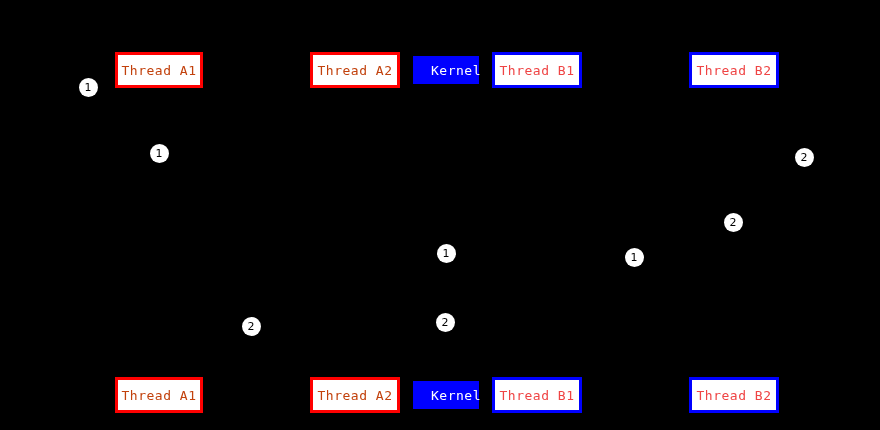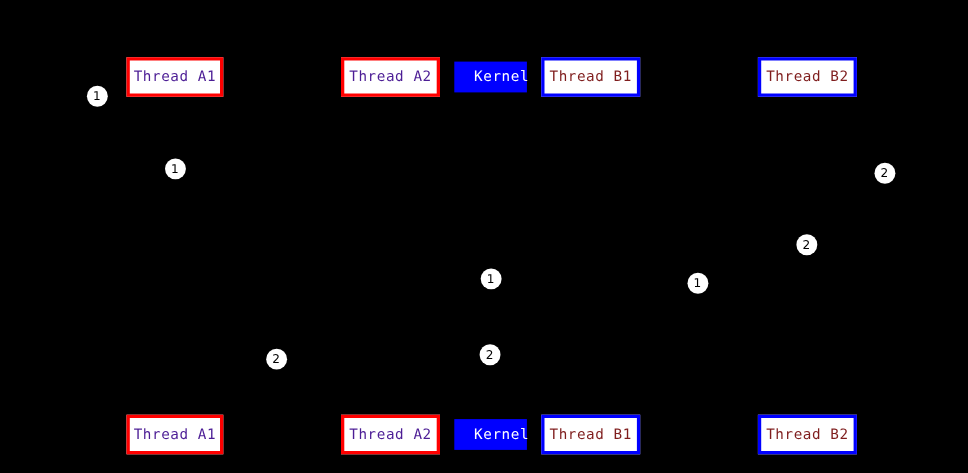--- a/index.html
+++ b/index.html
@@ -23,26 +23,26 @@
     justify-content: center;
     font-family: "DejaVu Sans Mono", "Liberation Mono", monospace;
     font-size: 13px;
     letter-spacing: 0.5px;
     white-space: nowrap;
     line-height: 1;
   }
   .participant.red {
     border: 3px solid #FF0000;
     background: #FFFFFF;
-    color: #4c1d95;
+    color: #c2410c;
   }
   .participant.blue {
     border: 3px solid #0000FF;
     background: #FFFFFF;
-    color: #7f1d1d;
+    color: #ef4444;
   }
   .participant.filled-blue {
     border: 0px solid #0000FF;
     background: #0000FF;
     color: #FFFFFF;
     padding-left: 20px;
   }
   .lifeline {
     position: absolute;
     width: 1px;

